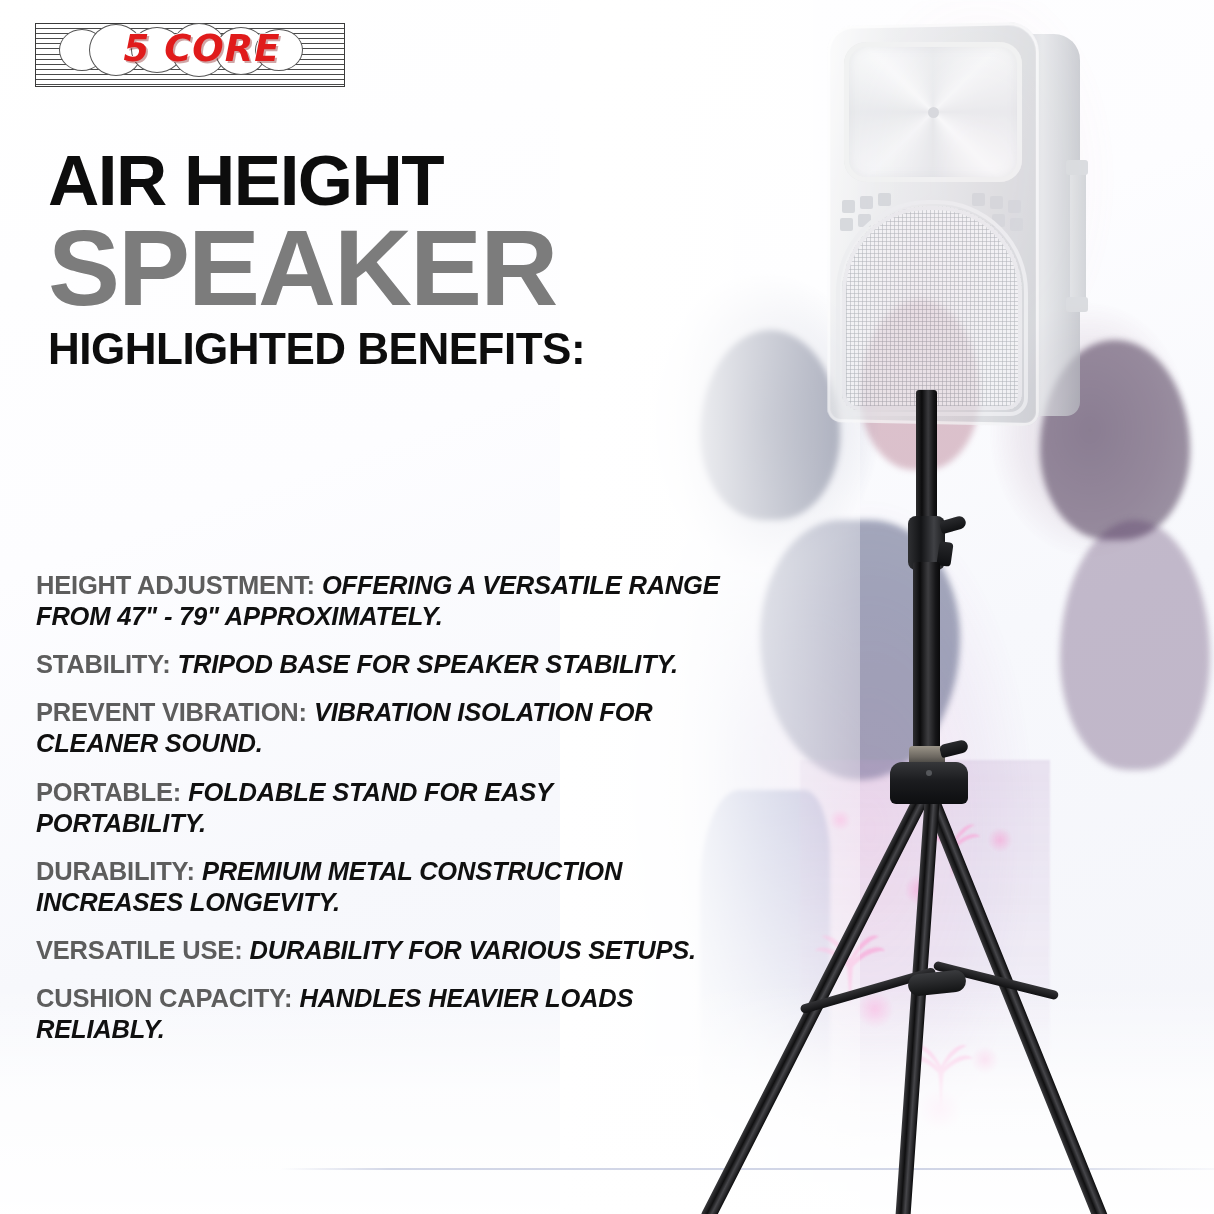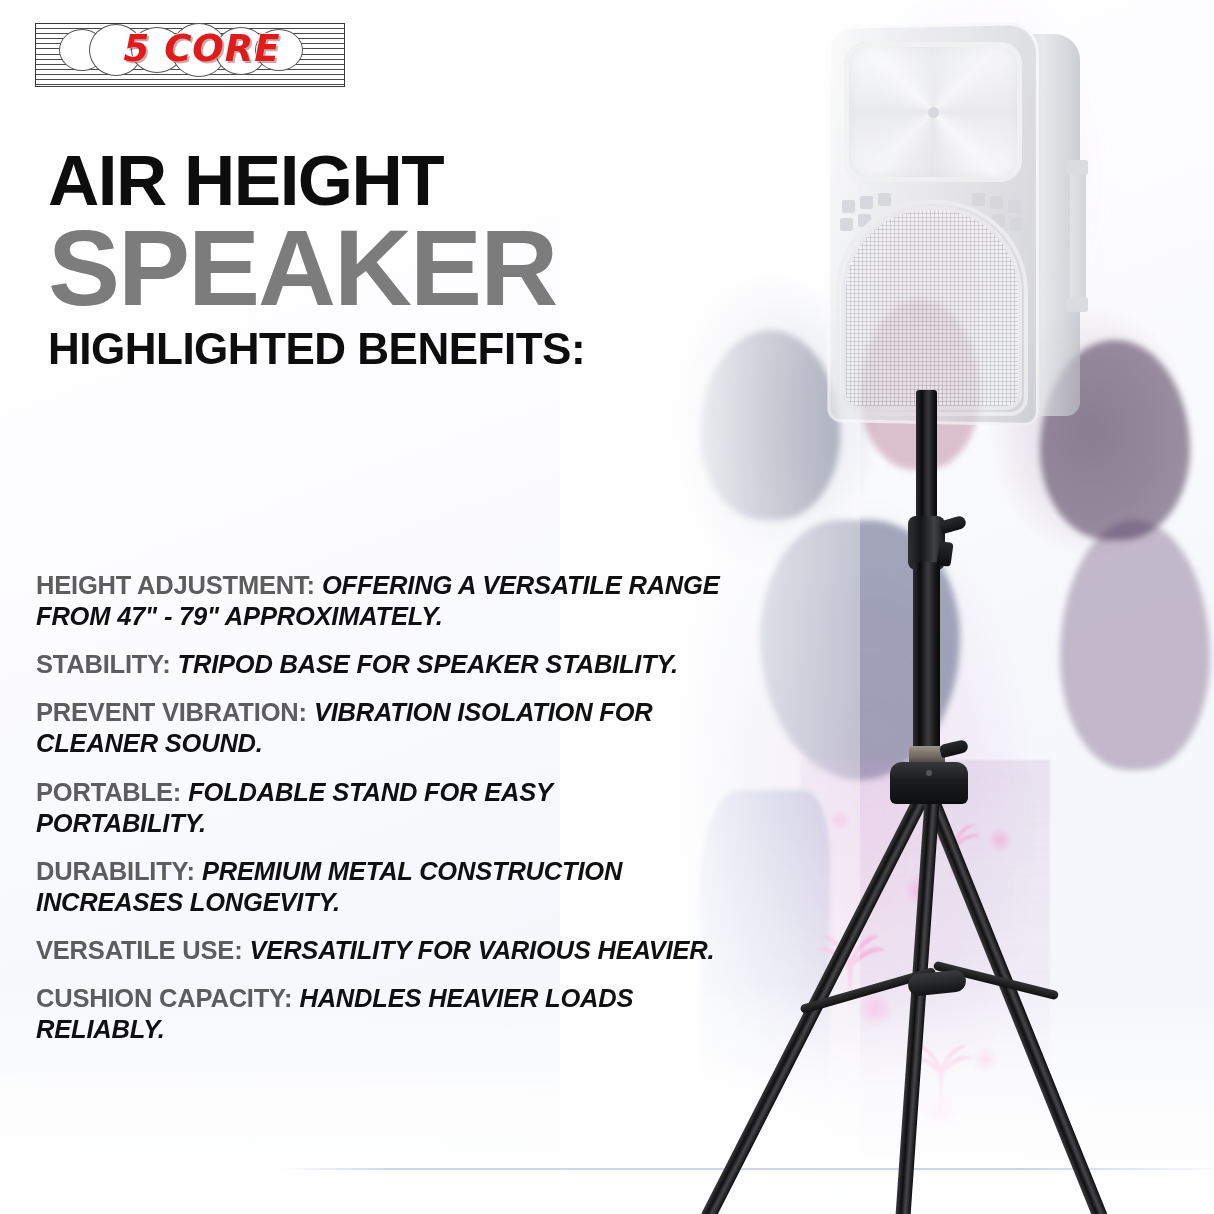--- a/index.html
+++ b/index.html
@@ -383,21 +383,21 @@
     <p class="benefit">
       <span class="b-label">PORTABLE:</span>
       <span class="b-text">FOLDABLE STAND FOR EASY PORTABILITY.</span>
     </p>
     <p class="benefit">
       <span class="b-label">DURABILITY:</span>
       <span class="b-text">PREMIUM METAL CONSTRUCTION INCREASES LONGEVITY.</span>
     </p>
     <p class="benefit">
       <span class="b-label">VERSATILE USE:</span>
-      <span class="b-text">VERSATILITY FOR VARIOUS HEAVIER.</span>
+      <span class="b-text">DURABILITY FOR VARIOUS SETUPS.</span>
     </p>
     <p class="benefit">
       <span class="b-label">CUSHION CAPACITY:</span>
       <span class="b-text">HANDLES HEAVIER LOADS RELIABLY.</span>
     </p>
   </div>
 
   <div class="speaker">
     <div class="spk-side"></div>
     <div class="spk-handle"></div>

